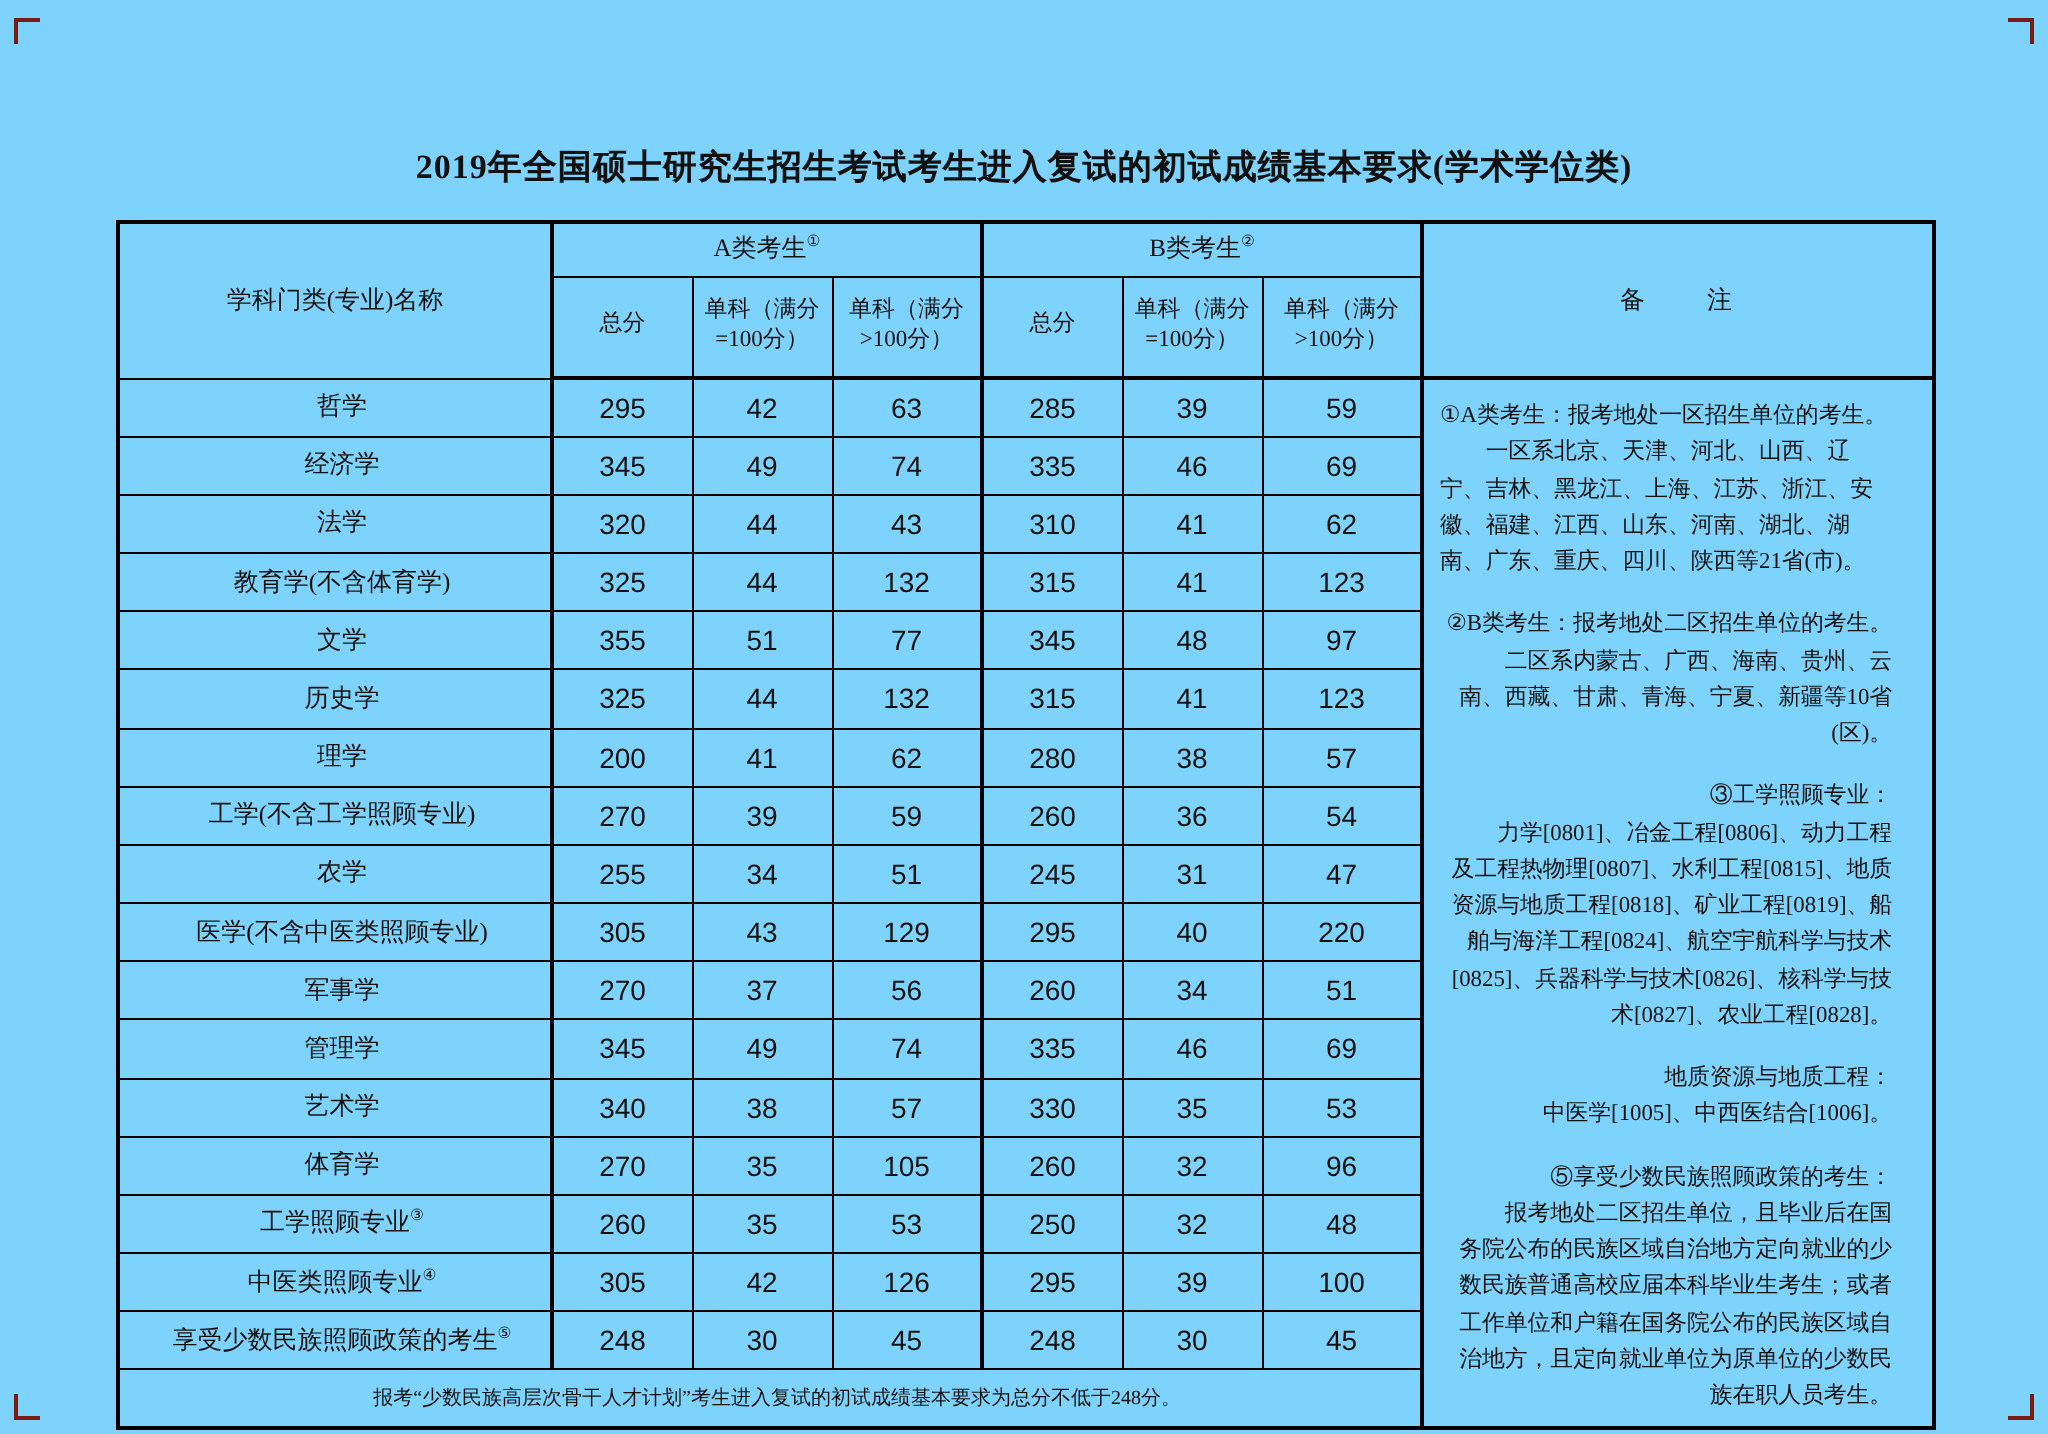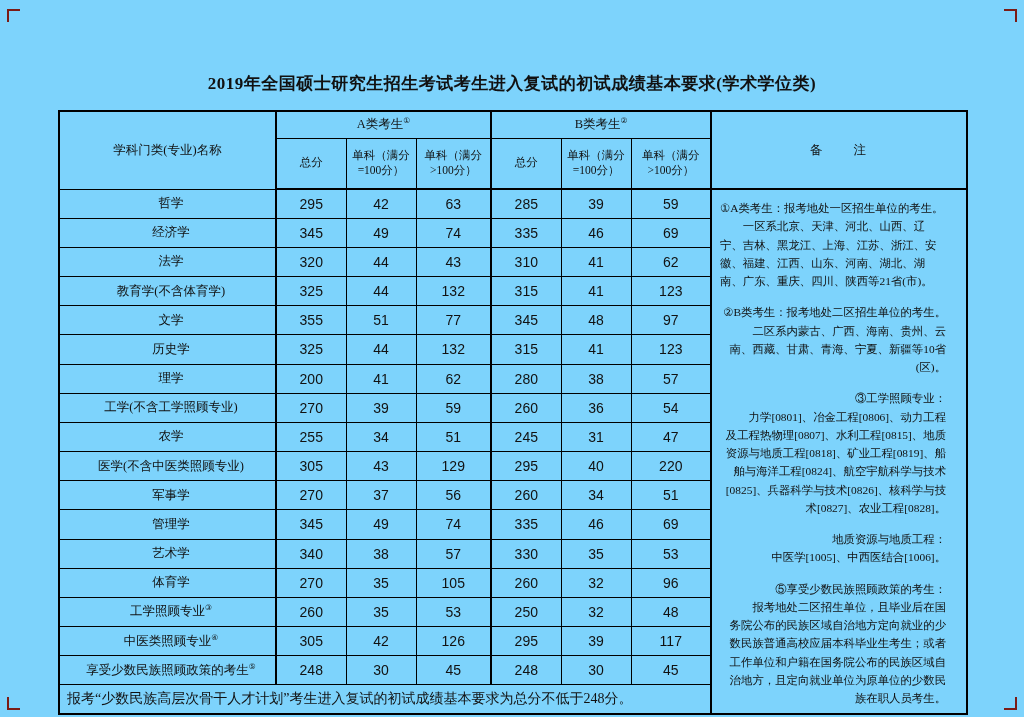--- a/index.html
+++ b/index.html
@@ -52,23 +52,23 @@
   td.c-name {
     text-align: center;
     padding-left: 7px;
     font-size: 12.5px;
   }
   td.num {
     font-family: "Liberation Sans", sans-serif;
     font-size: 14px;
   }
   td.foot {
-    text-align: left;
+    text-align: center;
     padding-left: 7px;
-    font-size: 14px;
+    font-size: 10px;
   }
   td.remarks {
     vertical-align: top;
     text-align: left;
     padding: 9px 20px 6px 8px;
     font-size: 11.4px;
     line-height: 1.6;
   }
   .note + .note { margin-top: 13px; text-align: right; }
   .note-body { text-indent: 2em; }
@@ -273,21 +273,21 @@
           <td class="num">32</td>
           <td class="num">48</td>
         </tr>
         <tr>
           <td class="c-name">中医类照顾专业<sup>④</sup></td>
           <td class="num sec-l">305</td>
           <td class="num">42</td>
           <td class="num">126</td>
           <td class="num sec-l">295</td>
           <td class="num">39</td>
-          <td class="num">117</td>
+          <td class="num">100</td>
         </tr>
         <tr>
           <td class="c-name">享受少数民族照顾政策的考生<sup>⑤</sup></td>
           <td class="num sec-l">248</td>
           <td class="num">30</td>
           <td class="num">45</td>
           <td class="num sec-l">248</td>
           <td class="num">30</td>
           <td class="num">45</td>
         </tr>

